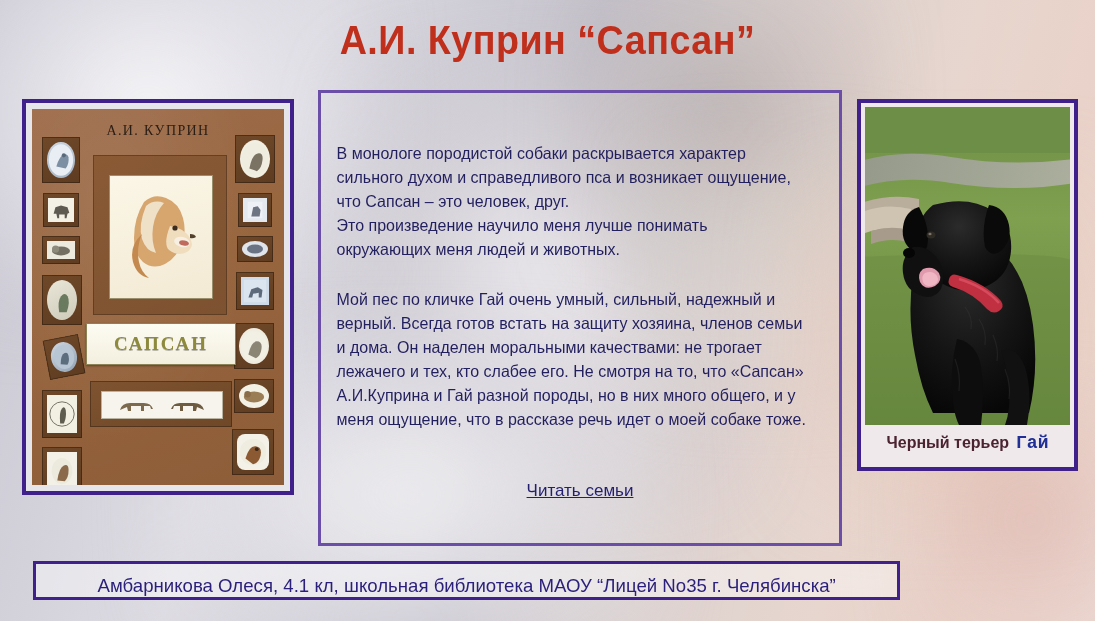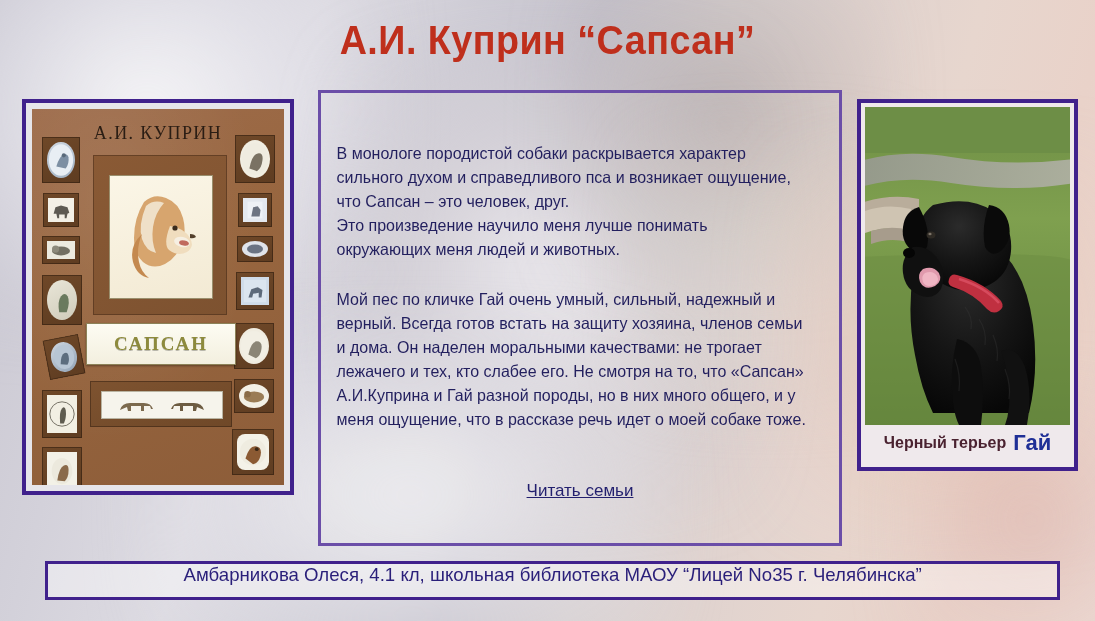--- a/index.html
+++ b/index.html
@@ -155,21 +155,21 @@
       linear-gradient(160deg, #9d6b4a 0%, #98663f 40%, #8d5d39 100%);
     overflow: hidden;
     box-sizing: border-box;
   }
   .cover-author {
     position: absolute;
     left: 0; right: 0;
     top: 14px;
     text-align: center;
     font-family: "Liberation Serif", serif;
-    font-size: 18px;
+    font-size: 14px;
     letter-spacing: 1.4px;
     color: #2a1d14;
     white-space: nowrap;
   }
   
   .cover-portrait-frame {
     position: absolute;
     left: 61px;
     top: 46px;
     width: 134px;
@@ -309,37 +309,36 @@
     display: flex;
     align-items: center;
     justify-content: center;
     gap: 7px;
     font-family: "Liberation Sans Narrow", "Liberation Sans", sans-serif;
     font-weight: bold;
     font-size: 16px;
     white-space: nowrap;
   }
   .cap-breed { color: #4a2230; }
-  .cap-name  { color: #1f2f96; font-size: 22px; }
+  .cap-name  { color: #1f2f96; font-size: 18px; font-family: Liberation Mono, monospace; }
 
   
   .footer {
     position: absolute;
     left: 33px;
     top: 561px;
-    width: 1015px;
+    width: 867px;
     height: 39px;
     border: 3px solid #40218c;
     box-sizing: border-box;
     background: rgba(255,255,255,0.42);
     display: flex;
-    align-items: flex-start;
+    align-items: flex-end;
     justify-content: center;
     z-index: 5;
-    margin-left: 12px;
   }
   .footer-text {
     font-family: "Liberation Sans Narrow", "Liberation Sans", sans-serif;
     font-size: 19px;
     color: #2a1f7a;
     white-space: nowrap;
     transform: scaleX(0.98);
   }
 </style>
 </head>

